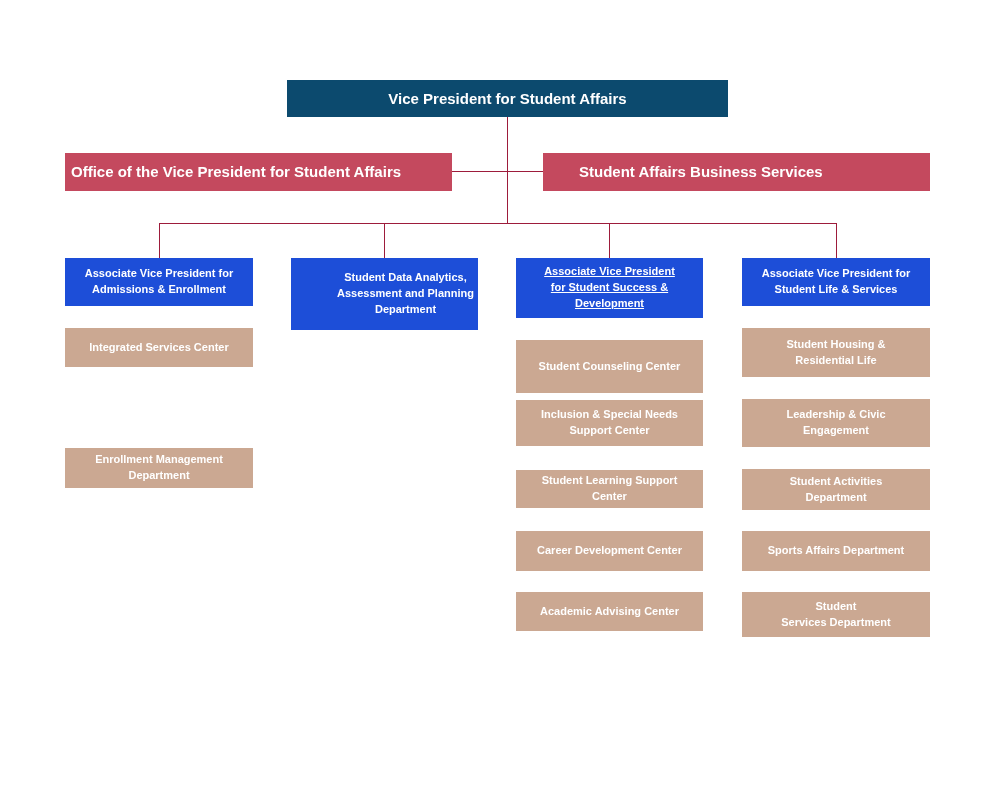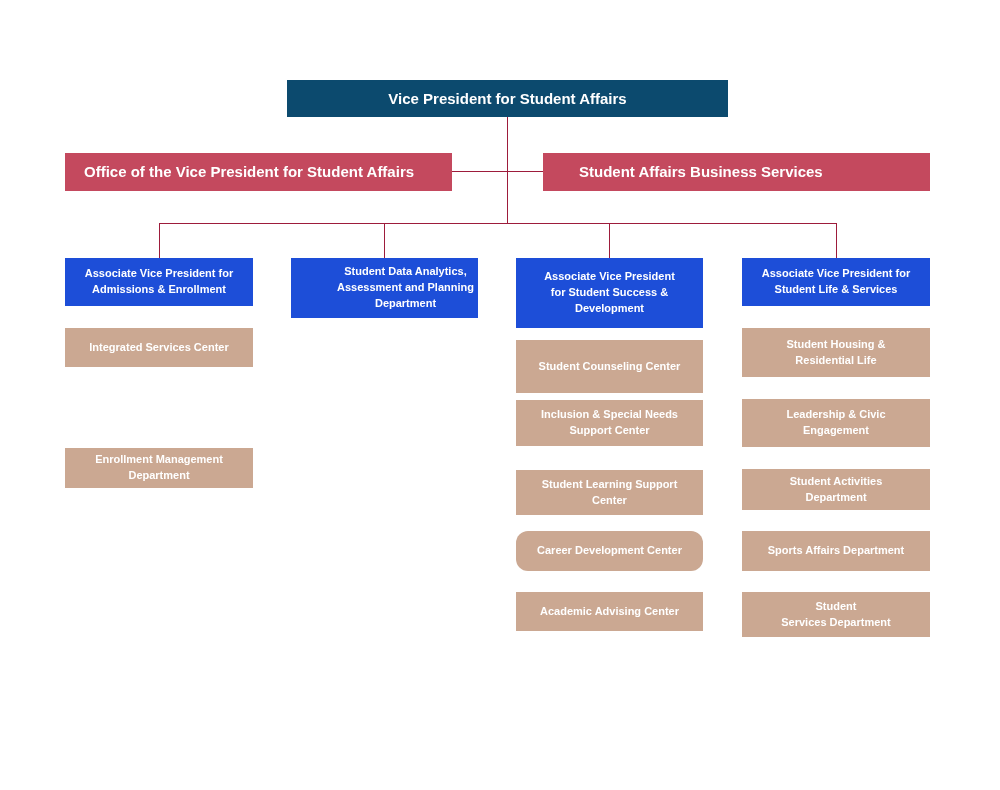--- a/index.html
+++ b/index.html
@@ -58,42 +58,42 @@
   <div class="line" style="left:507px; top:117px; width:1px; height:106px;"></div>
   <div class="line" style="left:452px; top:171px; width:91px; height:1px;"></div>
   <div class="line" style="left:159px; top:223px; width:678px; height:1px;"></div>
   <div class="line" style="left:159px; top:223px; width:1px; height:35px;"></div>
   <div class="line" style="left:384px; top:223px; width:1px; height:35px;"></div>
   <div class="line" style="left:609px; top:223px; width:1px; height:35px;"></div>
   <div class="line" style="left:836px; top:223px; width:1px; height:35px;"></div>
 
   <div class="box vp-box" style="left:287px; top:80px; width:441px; height:37px;">Vice President for Student Affairs</div>
 
-  <div class="box lvl2-box" style="left:65px; top:153px; width:387px; height:38px; padding-left:19px;">Office of the Vice President for Student Affairs</div>
+  <div class="box lvl2-box" style="left:65px; top:153px; width:387px; height:38px; padding-left:6px;">Office of the Vice President for Student Affairs</div>
   <div class="box lvl2-box" style="left:543px; top:153px; width:387px; height:38px; padding-left:36px;">Student Affairs Business Services</div>
 
   <div class="box hdr-box" style="left:65px; top:258px; width:188px; height:48px;">Associate Vice President for
 Admissions &amp; Enrollment</div>
   <div class="box child-box" style="left:65px; top:328px; width:188px; height:39px;">Integrated Services Center</div>
   <div class="box child-box" style="left:65px; top:448px; width:188px; height:40px;">Enrollment Management
 Department</div>
 
-  <div class="box hdr-box" style="left:291px; top:258px; width:187px; height:60px;padding-left:42px;">Student Data Analytics,
+  <div class="box hdr-box" style="left:291px; top:258px; width:187px; height:72px;padding-left:42px;">Student Data Analytics,
 Assessment and Planning
 Department</div>
 
-  <div class="box hdr-box" style="left:516px; top:258px; width:187px; height:70px;">Associate Vice President
+  <div class="box hdr-box" style="left:516px; top:258px; width:187px; height:60px;text-decoration:underline;">Associate Vice President
 for Student Success &amp;
 Development</div>
   <div class="box child-box" style="left:516px; top:340px; width:187px; height:53px;">Student Counseling Center</div>
   <div class="box child-box" style="left:516px; top:400px; width:187px; height:46px;">Inclusion &amp; Special Needs
 Support Center</div>
-  <div class="box child-box" style="left:516px; top:470px; width:187px; height:45px;">Student Learning Support
+  <div class="box child-box" style="left:516px; top:470px; width:187px; height:38px;">Student Learning Support
 Center</div>
-  <div class="box child-box" style="left:516px; top:531px; width:187px; height:40px;border-radius:12px;">Career Development Center</div>
+  <div class="box child-box" style="left:516px; top:531px; width:187px; height:40px;">Career Development Center</div>
   <div class="box child-box" style="left:516px; top:592px; width:187px; height:39px;">Academic Advising Center</div>
 
   <div class="box hdr-box" style="left:742px; top:258px; width:188px; height:48px;">Associate Vice President for
 Student Life &amp; Services</div>
   <div class="box child-box" style="left:742px; top:328px; width:188px; height:49px;">Student Housing &amp;
 Residential Life</div>
   <div class="box child-box" style="left:742px; top:399px; width:188px; height:48px;">Leadership &amp; Civic
 Engagement</div>
   <div class="box child-box" style="left:742px; top:469px; width:188px; height:41px;">Student Activities
 Department</div>

